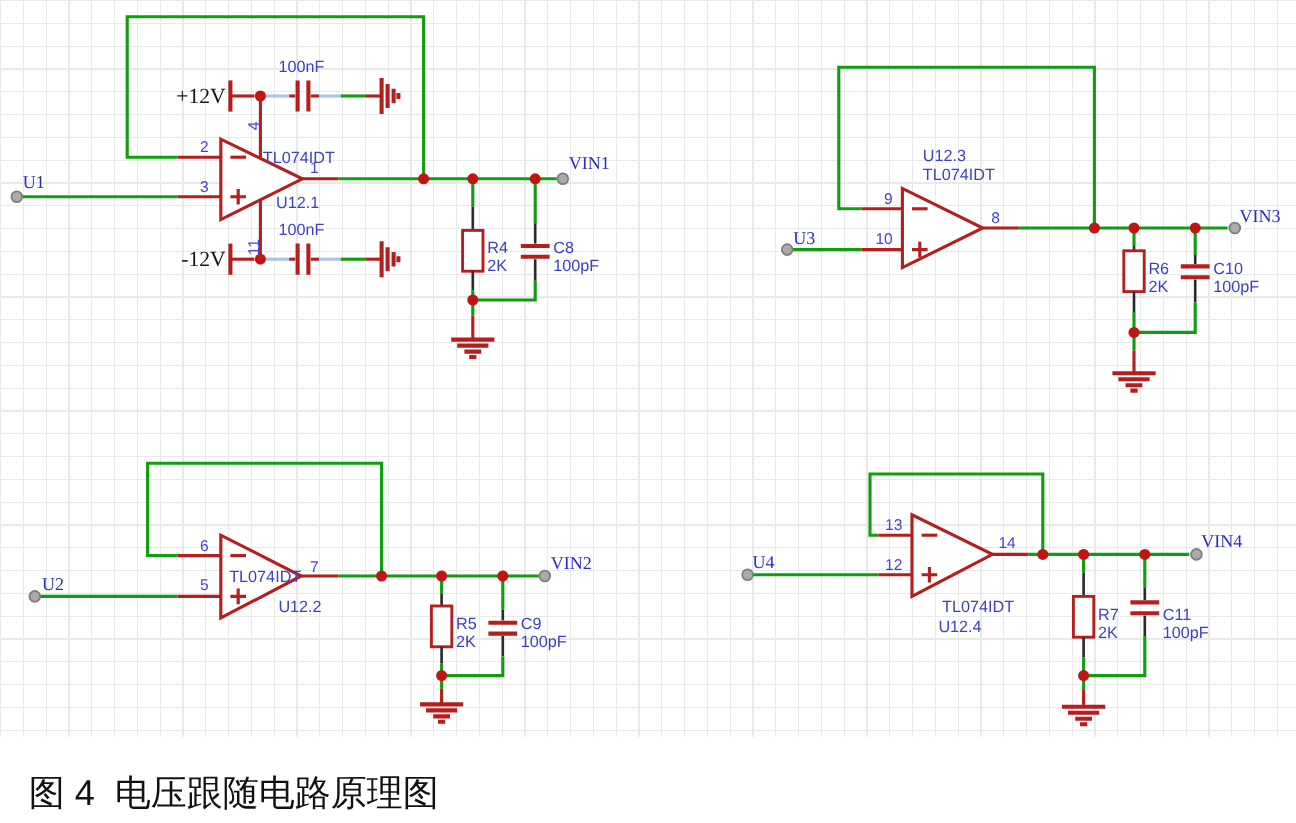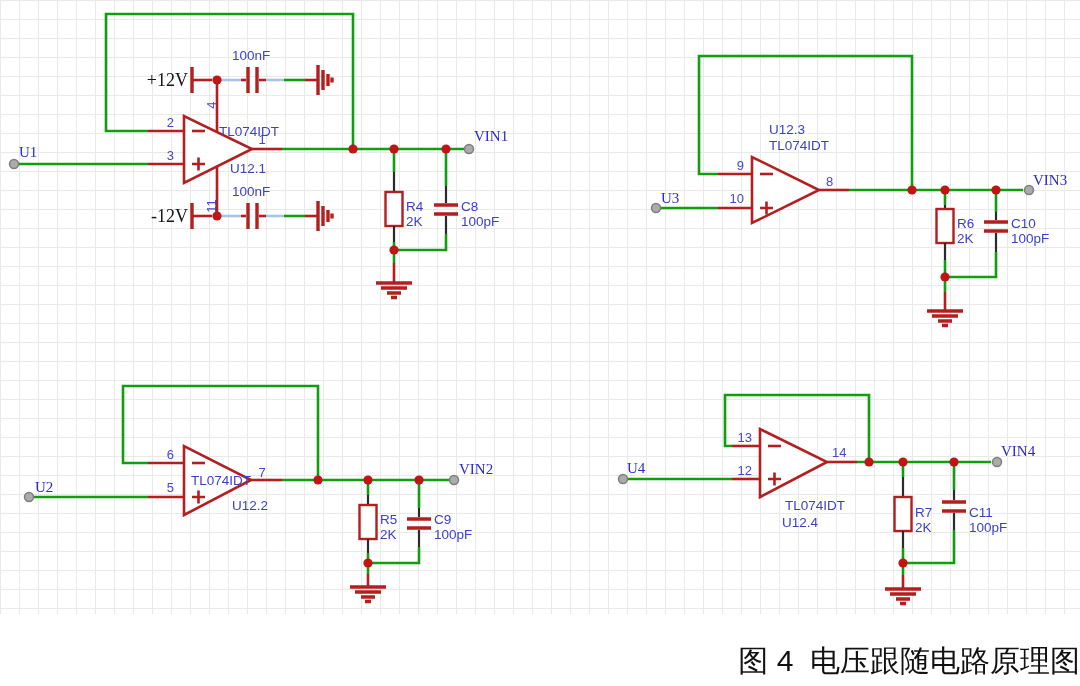--- a/index.html
+++ b/index.html
@@ -18,23 +18,23 @@
   .lb {stroke:#a6c3e8;stroke-width:2.6;fill:none;}              
   .tri{fill:#ffffff;stroke:#b31f1f;stroke-width:2.6;}
   .rbody{fill:#ffffff;stroke:#b31f1f;stroke-width:2.4;}
   .jd {fill:#c11414;}
   .pd {fill:#ababab;stroke:#7e7e7e;stroke-width:1.5;}
   text{font-family:"Liberation Sans",sans-serif;}
   .sans{font-size:13.5px;fill:#3c40c6;}
   .pin {font-size:13px;fill:#4444d8;}
   .net {font-size:15px;fill:#2a2ac8;font-family:"Liberation Serif",serif;}
   .pwr {font-size:18px;fill:#141414;font-family:"Liberation Serif",serif;}
-  .caption{position:absolute;left:0;right:0;top:641px;text-align:right;
+  .caption{position:absolute;left:0;right:0;top:641px;text-align:left;
            font-size:30px;color:#111;white-space:pre;
-           font-family:"Liberation Sans",sans-serif;}
+           font-family:"Liberation Sans",sans-serif;padding-left:24px;}
 </style>
 </head>
 <body>
 
 <div class="stage">
   <div class="grid"></div>
 
   <svg width="1080" height="686" viewBox="0 0 1080 686">
 
     <g>

